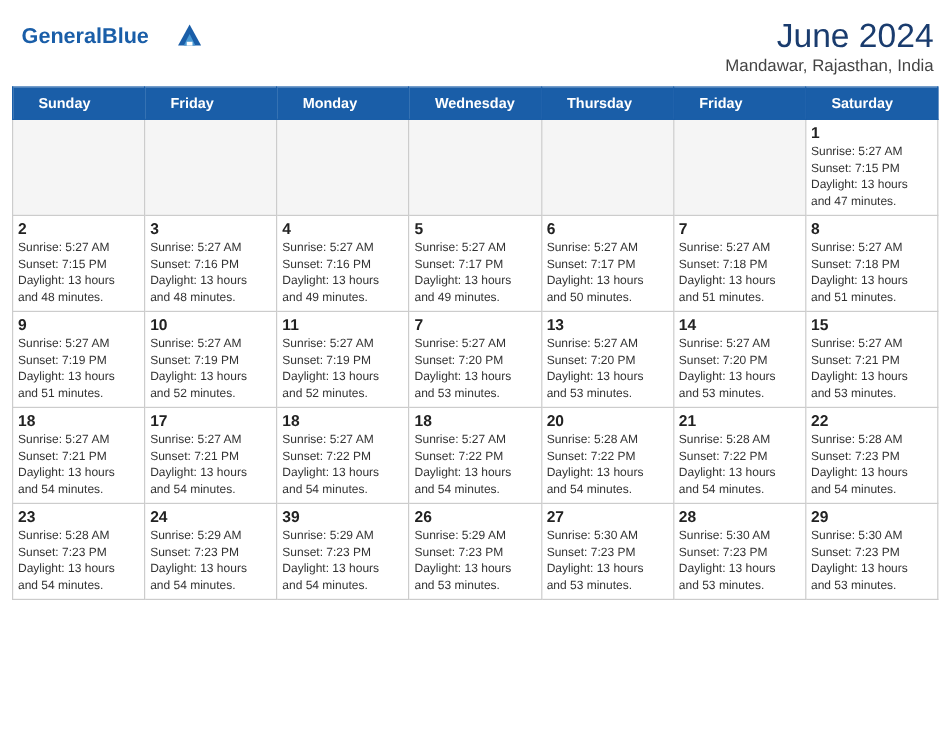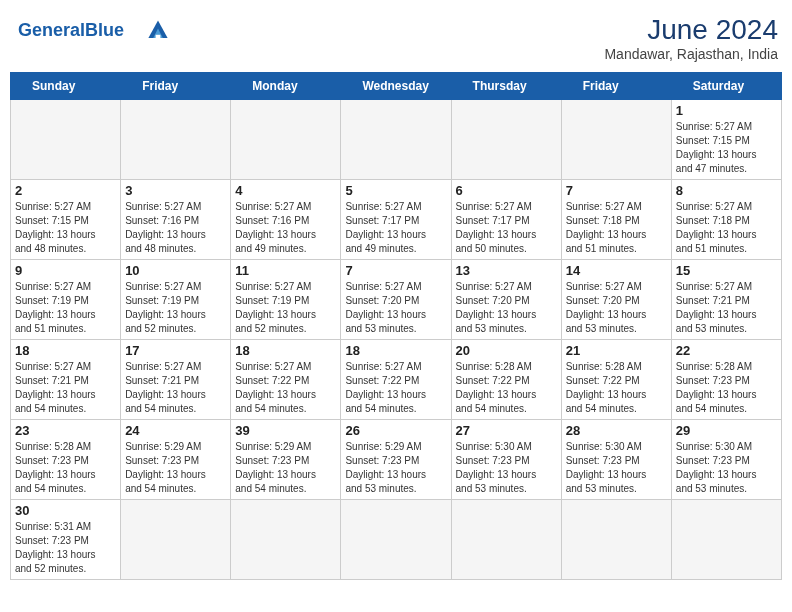--- a/index.html
+++ b/index.html
@@ -336,30 +336,15 @@
 and 53 minutes.</div>
           </td>
           <td>
             <div class="day-number">29</div>
             <div class="day-info" style="white-space: pre-line;">Sunrise: 5:30 AM
 Sunset: 7:23 PM
 Daylight: 13 hours
 and 53 minutes.</div>
           </td>
         </tr>
-        <tr class="last-row">
-          <td>
-            <div class="day-number">30</div>
-            <div class="day-info" style="white-space: pre-line;">Sunrise: 5:31 AM
-Sunset: 7:23 PM
-Daylight: 13 hours
-and 52 minutes.</div>
-          </td>
-          <td class="empty"></td>
-          <td class="empty"></td>
-          <td class="empty"></td>
-          <td class="empty"></td>
-          <td class="empty"></td>
-          <td class="empty"></td>
-        </tr>
       </tbody>
   </table>
 </div>
 
 </body></html>

